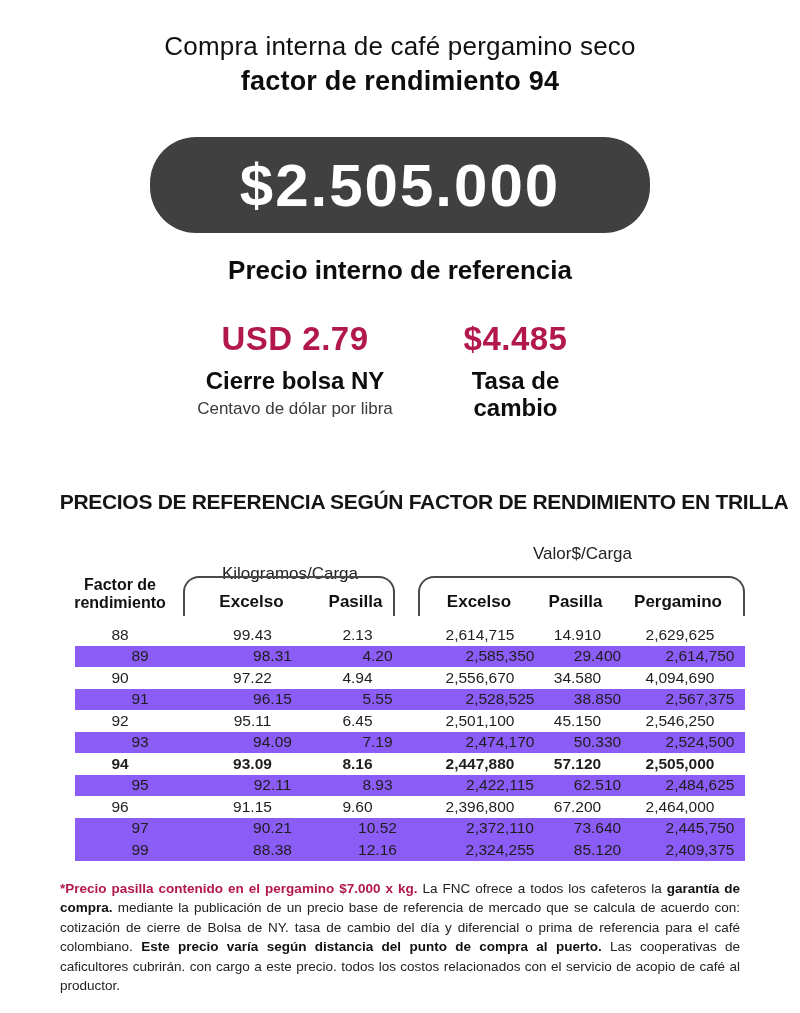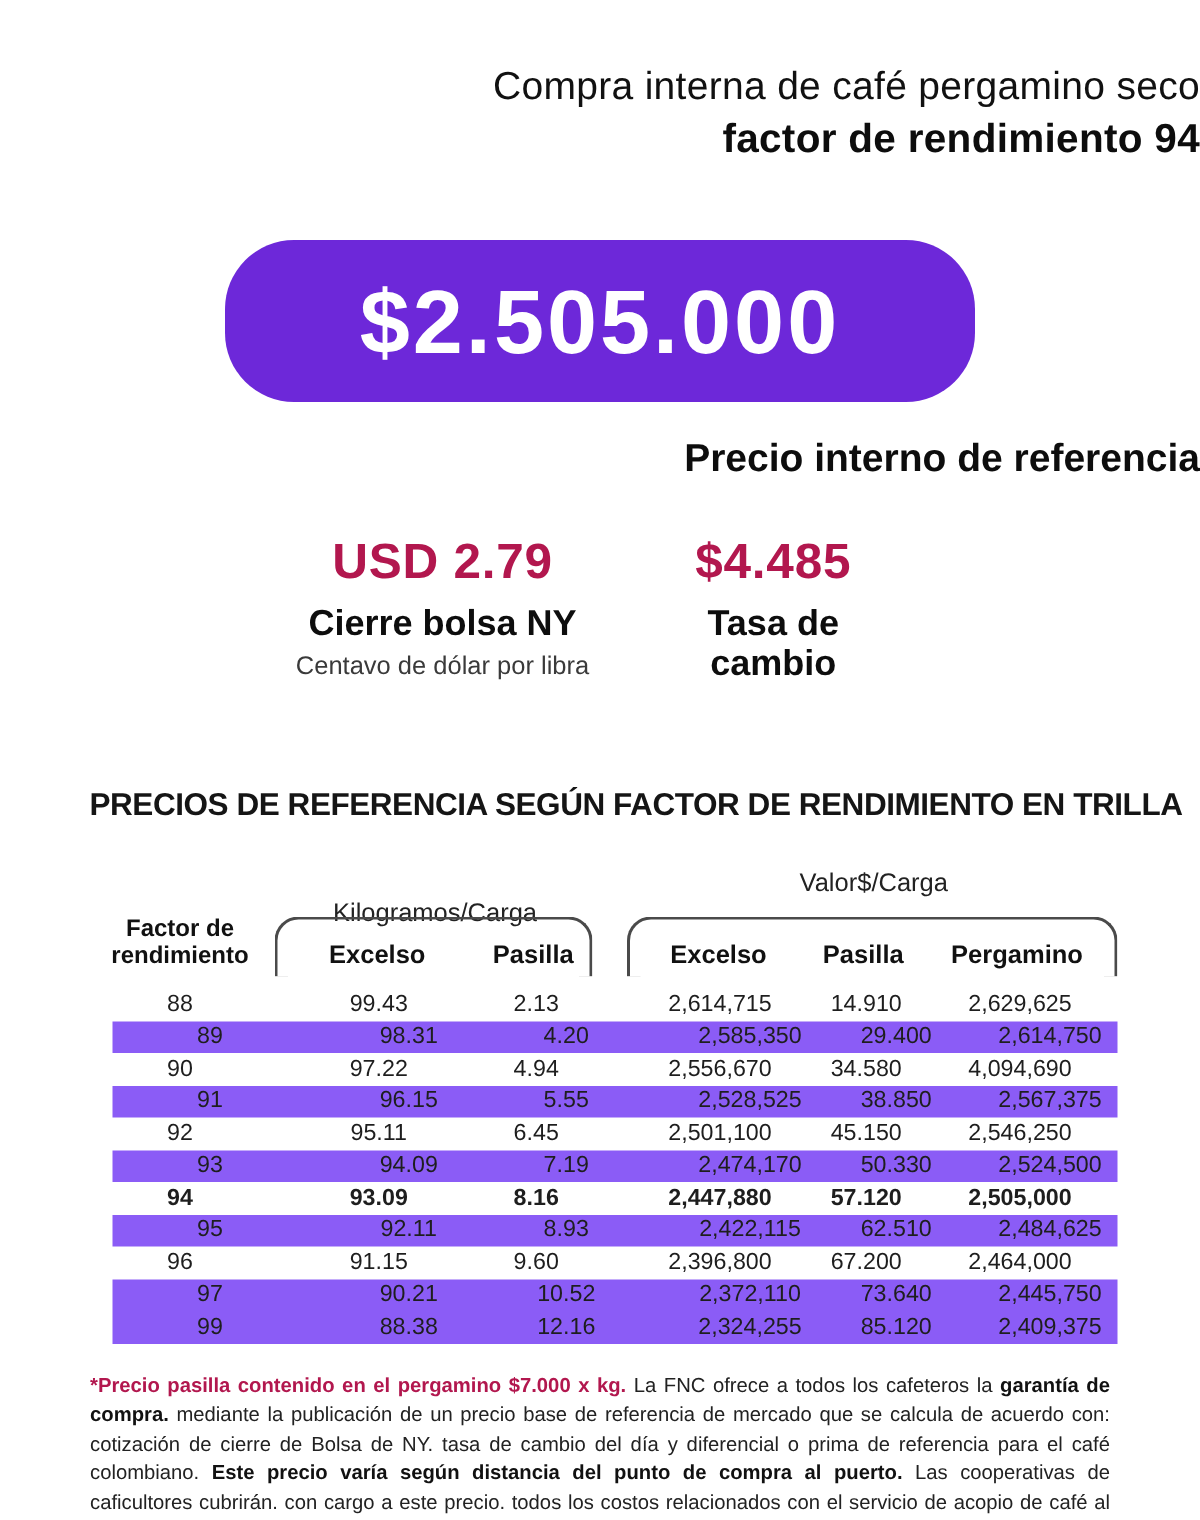--- a/index.html
+++ b/index.html
@@ -7,44 +7,44 @@
   body {
     width: 800px;
     height: 1013px;
     font-family: "Liberation Sans", sans-serif;
     color: #1b1b1b;
     overflow: hidden;
     position: relative;
   }
 
   
-  .hdr { padding-top: 42px; text-align: right; }
+  .hdr { padding-top: 31px; text-align: center; }
   .hdr-line1 { font-size: 26px; font-weight: 400; color: #111; letter-spacing: 0.2px; }
   .hdr-line2 { font-size: 27px; font-weight: 700; color: #0d0d0d; margin-top: 4px; letter-spacing: 0.2px; }
 
   
   .pill {
-    margin: 52px auto 0 auto;
+    margin: 40px auto 0 auto;
     width: 500px;
-    height: 108px;
-    background: #6d28d9;
+    height: 96px;
+    background: #404040;
     border-radius: 46px;
     display: flex;
     align-items: center;
     justify-content: center;
   }
   .pill-value {
     color: #ffffff;
     font-size: 60px;
     font-weight: 700;
     letter-spacing: 2px;
   }
   .price-label {
     margin-top: 22px;
-    text-align: right;
+    text-align: center;
     font-size: 26px;
     font-weight: 700;
     color: #0d0d0d;
   }
 
   
   .stats { position: relative; height: 112px; margin-top: 34px; }
   .stat { position: absolute; text-align: center; }
   .stat-ny { left: 150px; width: 290px; }
   .stat-exchange { left: 433px; width: 165px; }

